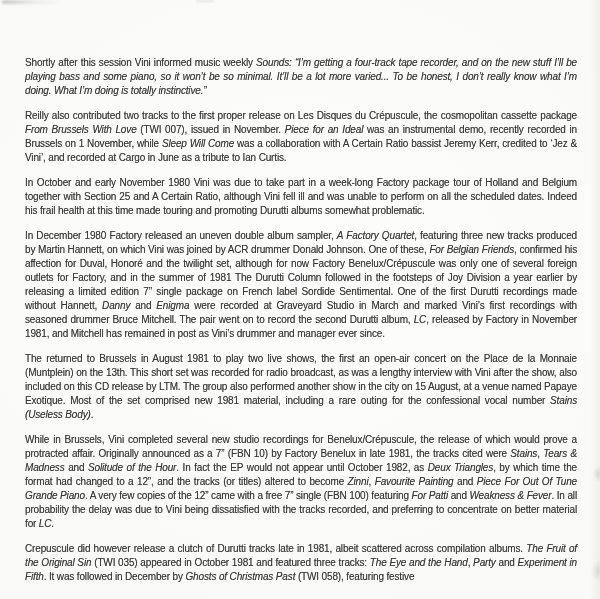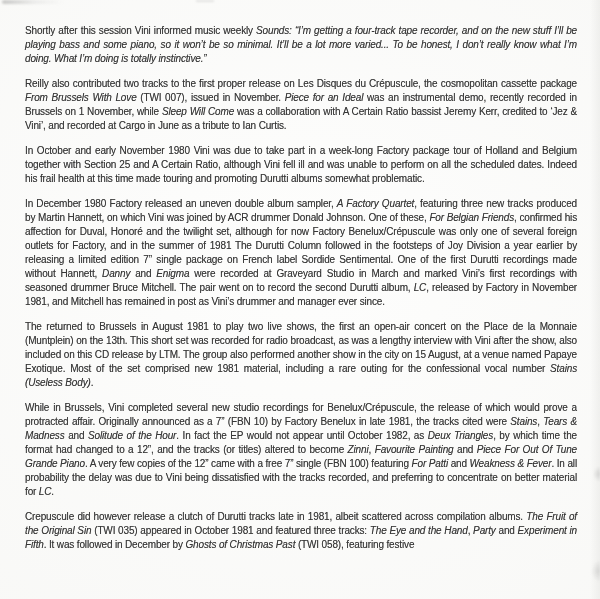--- a/index.html
+++ b/index.html
@@ -78,21 +78,21 @@
 </style>
 </head>
 <body>
 
 <main class="page">
   <div class="smudge-top-left"></div>
   <div class="smudge-top-mid"></div>
   <div class="edge-shade-right"></div>
   <div class="edge-mark-right-1"></div>
   <div class="edge-mark-right-2"></div>
-  <article class="text-column" style="color: rgb(56, 56, 56);">
+  <article class="text-column" style="color: rgb(56, 56, 56); margin-top: 32px;">
       <p class="para"><span>Shortly after this session Vini informed music weekly </span><em>Sounds: “I’m getting a four-track tape recorder, and on the new stuff I’ll be playing bass and some piano, so it won’t be so minimal. It’ll be a lot more varied... To be honest, I don’t really know what I’m doing. What I’m doing is totally instinctive.”</em></p>
       <p class="para"><span>Reilly also contributed two tracks to the first proper release on Les Disques du Crépuscule, the cosmopolitan cassette package </span><em>From Brussels With Love</em><span> (TWI 007), issued in November. </span><em>Piece for an Ideal</em><span> was an instrumental demo, recently recorded in Brussels on 1 November, while </span><em>Sleep Will Come</em><span> was a collaboration with A Certain Ratio bassist Jeremy Kerr, credited to ‘Jez &amp; Vini’, and recorded at Cargo in June as a tribute to Ian Curtis.</span></p>
       <p class="para"><span>In October and early November 1980 Vini was due to take part in a week-long Factory package tour of Holland and Belgium together with Section 25 and A Certain Ratio, although Vini fell ill and was unable to perform on all the scheduled dates. Indeed his frail health at this time made touring and promoting Durutti albums somewhat problematic.</span></p>
       <p class="para"><span>In December 1980 Factory released an uneven double album sampler, </span><em>A Factory Quartet</em><span>, featuring three new tracks produced by Martin Hannett, on which Vini was joined by ACR drummer Donald Johnson. One of these, </span><em>For Belgian Friends</em><span>, confirmed his affection for Duval, Honoré and the twilight set, although for now Factory Benelux/Crépuscule was only one of several foreign outlets for Factory, and in the summer of 1981 The Durutti Column followed in the footsteps of Joy Division a year earlier by releasing a limited edition 7” single package on French label Sordide Sentimental. One of the first Durutti recordings made without Hannett, </span><em>Danny</em><span> and </span><em>Enigma</em><span> were recorded at Graveyard Studio in March and marked Vini’s first recordings with seasoned drummer Bruce Mitchell. The pair went on to record the second Durutti album, </span><em>LC</em><span>, released by Factory in November 1981, and Mitchell has remained in post as Vini’s drummer and manager ever since.</span></p>
       <p class="para"><span>The returned to Brussels in August 1981 to play two live shows, the first an open-air concert on the Place de la Monnaie (Muntplein) on the 13th. This short set was recorded for radio broadcast, as was a lengthy interview with Vini after the show, also included on this CD release by LTM. The group also performed another show in the city on 15 August, at a venue named Papaye Exotique. Most of the set comprised new 1981 material, including a rare outing for the confessional vocal number </span><em>Stains (Useless Body)</em><span>.</span></p>
       <p class="para"><span>While in Brussels, Vini completed several new studio recordings for Benelux/Crépuscule, the release of which would prove a protracted affair. Originally announced as a 7” (FBN 10) by Factory Benelux in late 1981, the tracks cited were </span><em>Stains</em><span>, </span><em>Tears &amp; Madness</em><span> and </span><em>Solitude of the Hour</em><span>. In fact the EP would not appear until October 1982, as </span><em>Deux Triangles</em><span>, by which time the format had changed to a 12”, and the tracks (or titles) altered to become </span><em>Zinni</em><span>, </span><em>Favourite Painting</em><span> and </span><em>Piece For Out Of Tune Grande Piano</em><span>. A very few copies of the 12” came with a free 7” single (FBN 100) featuring </span><em>For Patti</em><span> and </span><em>Weakness &amp; Fever</em><span>. In all probability the delay was due to Vini being dissatisfied with the tracks recorded, and preferring to concentrate on better material for </span><em>LC</em><span>.</span></p>
       <p class="para"><span>Crepuscule did however release a clutch of Durutti tracks late in 1981, albeit scattered across compilation albums. </span><em>The Fruit of the Original Sin</em><span> (TWI 035) appeared in October 1981 and featured three tracks: </span><em>The Eye and the Hand</em><span>, </span><em>Party</em><span> and </span><em>Experiment in Fifth</em><span>. It was followed in December by </span><em>Ghosts of Christmas Past</em><span> (TWI 058), featuring festive</span></p>
     </article>
 </main>
 

